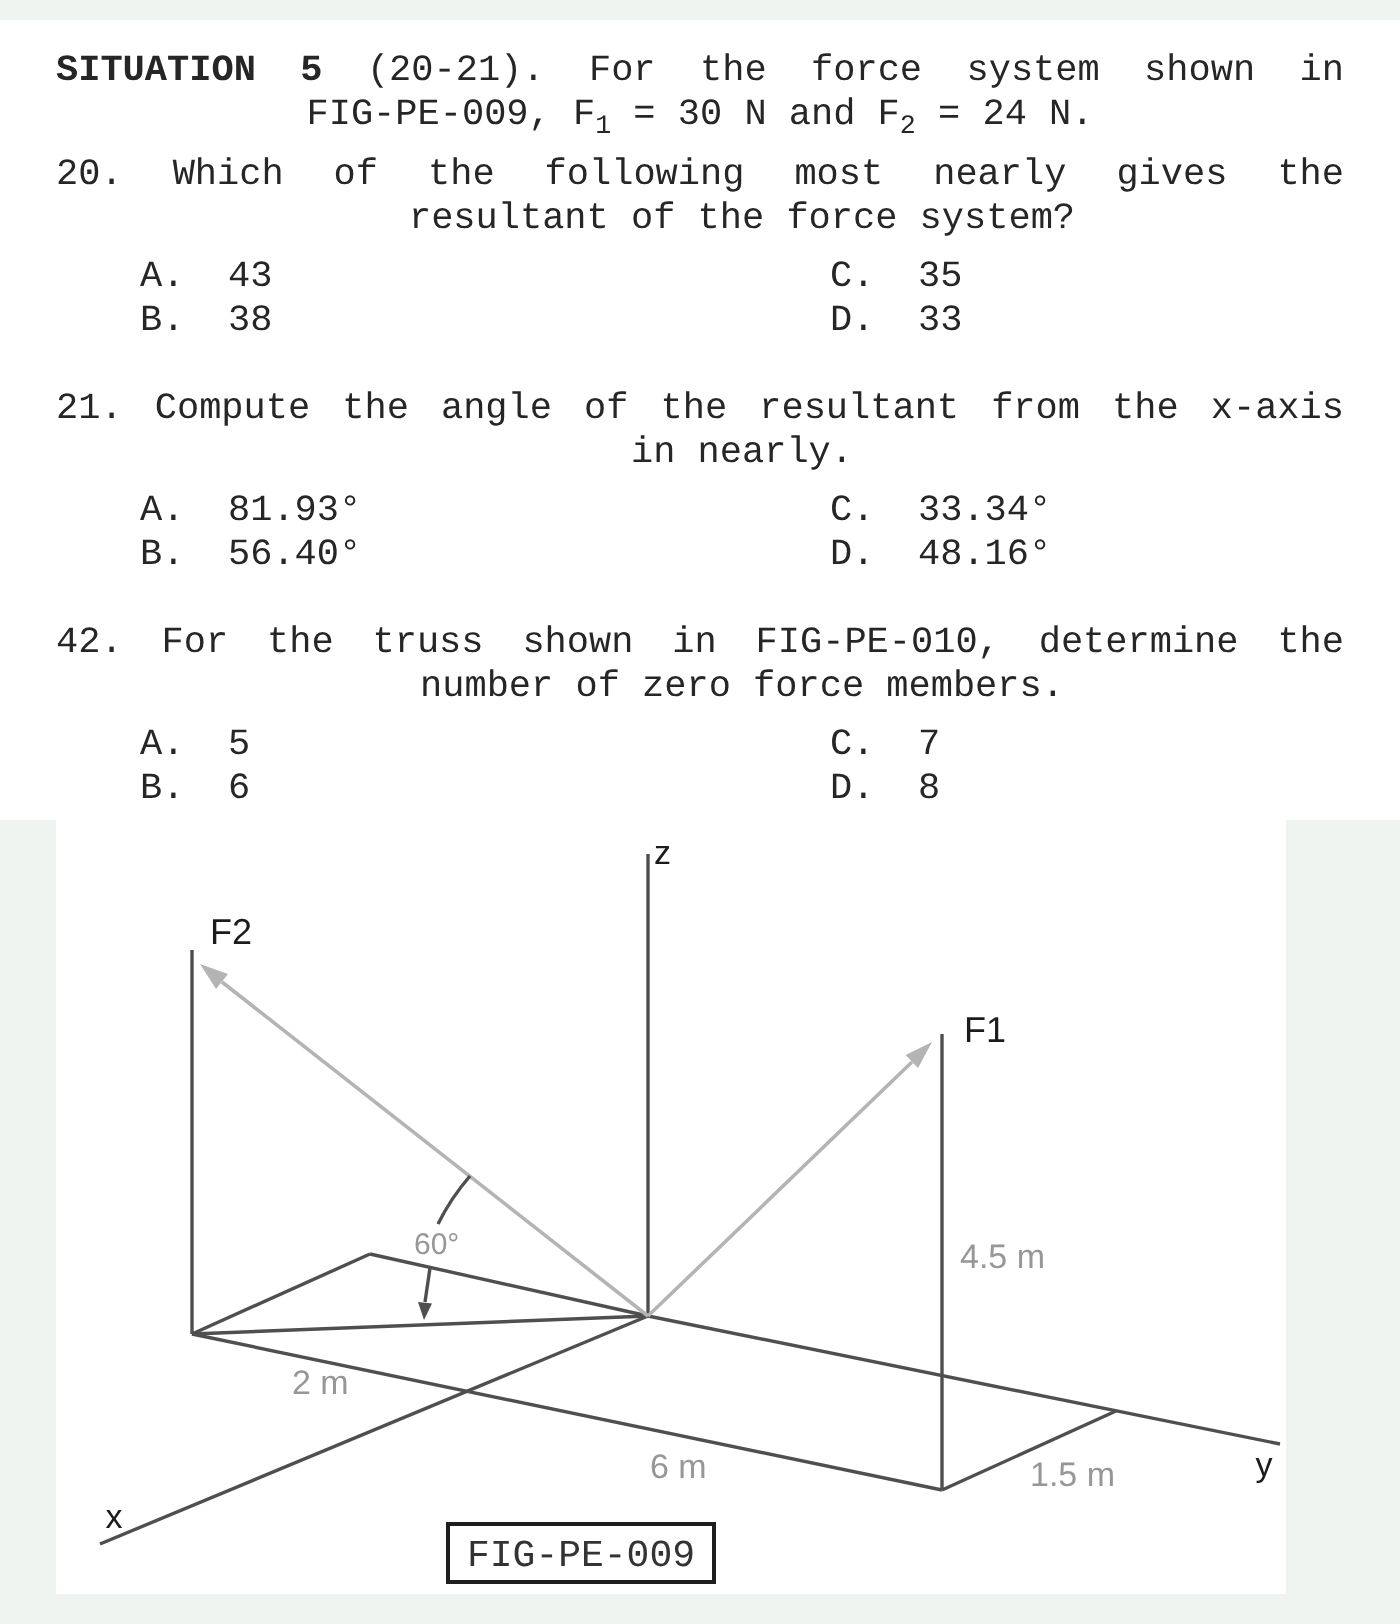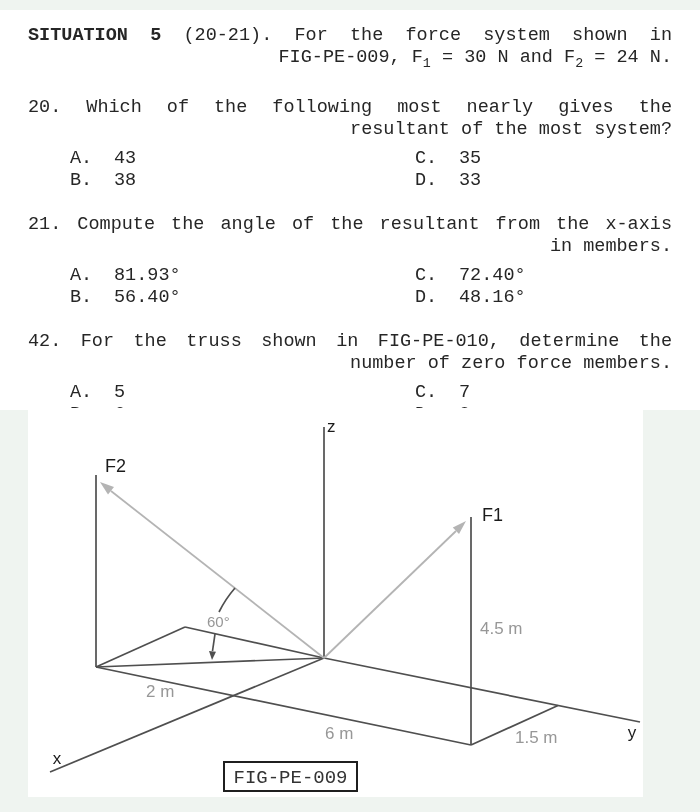--- a/index.html
+++ b/index.html
@@ -7,23 +7,23 @@
     --line_dark:#4f4f4f; --arrow_gray:#b4b4b4; --dim_text:#979797; --label_text:#1b1b1b;
   }
   *{margin:0;padding:0;box-sizing:border-box;}
   html,body{width:700px;height:812px;}
   body{background:var(--page_bg);position:relative;overflow:hidden;
        font-family:"Liberation Mono","DejaVu Sans Mono",monospace;color:var(--text);}
   .sheet-top{position:absolute;top:10px;left:0;width:700px;height:400px;background:var(--sheet_bg);
              padding:15px 28px 0 28px;font-size:18.5px;line-height:22px;}
   .figure-sheet{position:absolute;top:408px;left:28px;width:615px;height:389px;background:var(--sheet_bg);}
   .jline{text-align:justify;text-align-last:justify;white-space:normal;}
-  .line{text-align:right;}
+  .line{text-align:center;}
   .cont{padding-left:42px;}
-  .para-sit{margin-bottom:28px;}
+  .para-sit{margin-bottom:8px;}
   .para-q{margin-bottom:7px;font-family:Liberation Mono, monospace;}
   .choices{padding-left:42px;display:grid;grid-template-columns:345px auto;margin-bottom:22px;}
   .choice{display:flex;}
   .opt-label{width:44px;flex:0 0 44px;}
   b{font-weight:700;}
   sub{font-size:0.72em;line-height:0;}
   svg text{font-family:"Liberation Sans","DejaVu Sans",sans-serif;}
   svg .axislab{fill:var(--label_text);font-size:17px;}
   svg .forcelab{fill:var(--label_text);font-size:18px;}
   svg .dimlab{fill:var(--dim_text);font-size:17px;}
@@ -38,21 +38,21 @@
 
 <div class="sheet-top">
 
   <div class="para-sit">
     <div class="jline"><b>SITUATION 5</b><span> (20-21). For the force system shown in</span></div>
     <div class="line"><span>FIG-PE-009, F</span><sub>1</sub><span> = 30 N and F</span><sub>2</sub><span> = 24 N.</span></div>
   </div>
 
   <div class="para-q">
     <div class="jline"><span class="qnum">20.</span> <span>Which of the following most nearly gives the</span></div>
-    <div class="line cont">resultant of the most system?</div>
+    <div class="line cont">resultant of the force system?</div>
   </div>
   <div class="choices">
     <div class="choice">
         <span class="opt-label">A.</span>
         <span class="opt-value">43</span>
       </div>
     <div class="choice">
         <span class="opt-label">C.</span>
         <span class="opt-value">35</span>
       </div>
@@ -61,30 +61,30 @@
         <span class="opt-value">38</span>
       </div>
     <div class="choice">
         <span class="opt-label">D.</span>
         <span class="opt-value">33</span>
       </div>
   </div>
 
   <div class="para-q">
     <div class="jline"><span class="qnum">21.</span> <span>Compute the angle of the resultant from the x-axis</span></div>
-    <div class="line cont">in members.</div>
+    <div class="line cont">in nearly.</div>
   </div>
   <div class="choices">
     <div class="choice">
         <span class="opt-label">A.</span>
         <span class="opt-value">81.93°</span>
       </div>
     <div class="choice">
         <span class="opt-label">C.</span>
-        <span class="opt-value">72.40°</span>
+        <span class="opt-value">33.34°</span>
       </div>
     <div class="choice">
         <span class="opt-label">B.</span>
         <span class="opt-value">56.40°</span>
       </div>
     <div class="choice">
         <span class="opt-label">D.</span>
         <span class="opt-value">48.16°</span>
       </div>
   </div>

